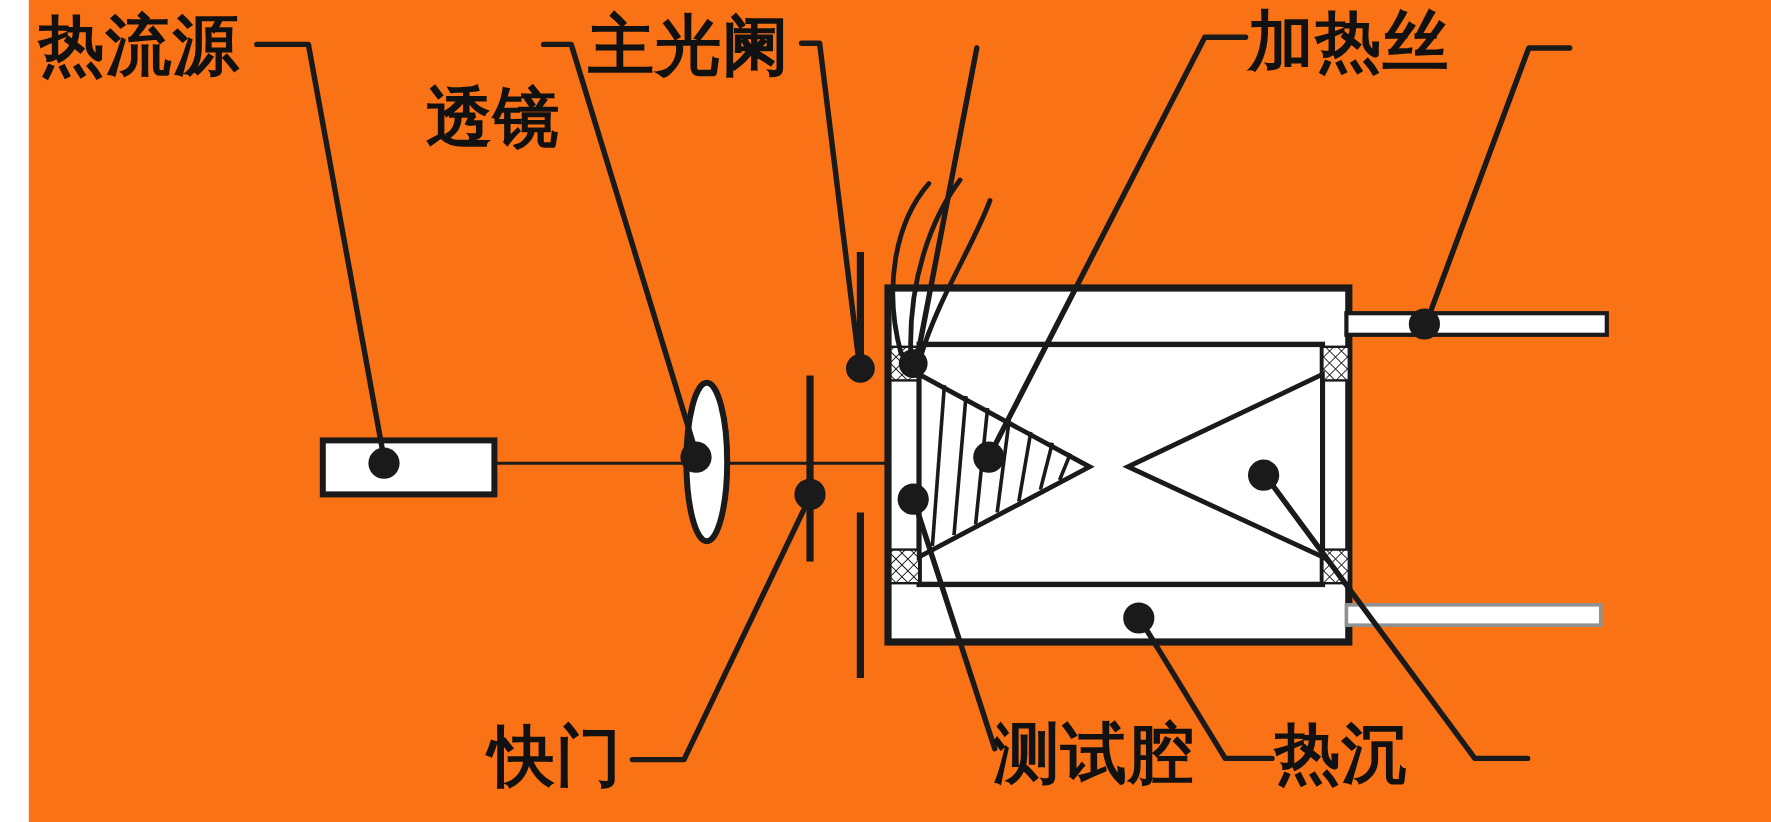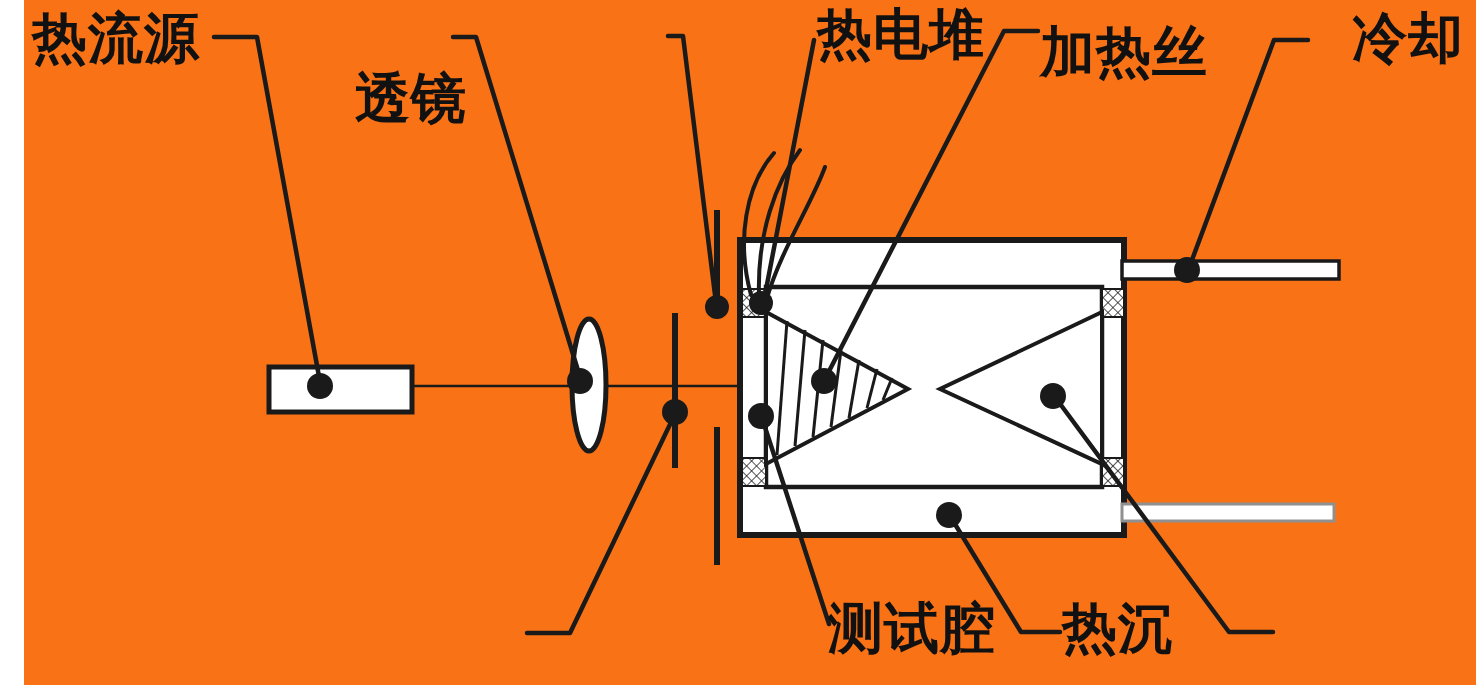--- a/index.html
+++ b/index.html
@@ -80,18 +80,18 @@
     <circle cx="800" cy="381" r="13"></circle>
     <circle cx="737" cy="416" r="13"></circle>
     <circle cx="1029" cy="396" r="13"></circle>
     <circle cx="925" cy="515" r="13"></circle>
     <circle cx="1163" cy="270" r="13"></circle>
   </g>
 </svg>
 
   <div class="lbl" style="left:8px;top:10px">热流源</div>
   <div class="lbl" style="left:331px;top:70px">透镜</div>
-  <div class="lbl" style="left:793px;top:6px">热电堆</div>
-  <div class="lbl" style="left:1016px;top:24px">加热丝</div>
-  <div class="lbl" style="left:1328px;top:10px">冷却</div>
+  <div class="lbl" style="left:466px;top:10px">主光阑</div>
+  <div class="lbl" style="left:1016px;top:6px">加热丝</div>
+  <div class="lbl" style="left:383px;top:602px">快门</div>
   <div class="lbl" style="left:804px;top:600px">测试腔</div>
   <div class="lbl" style="left:1038px;top:600px">热沉</div>
 </div>
 
 </body></html>

